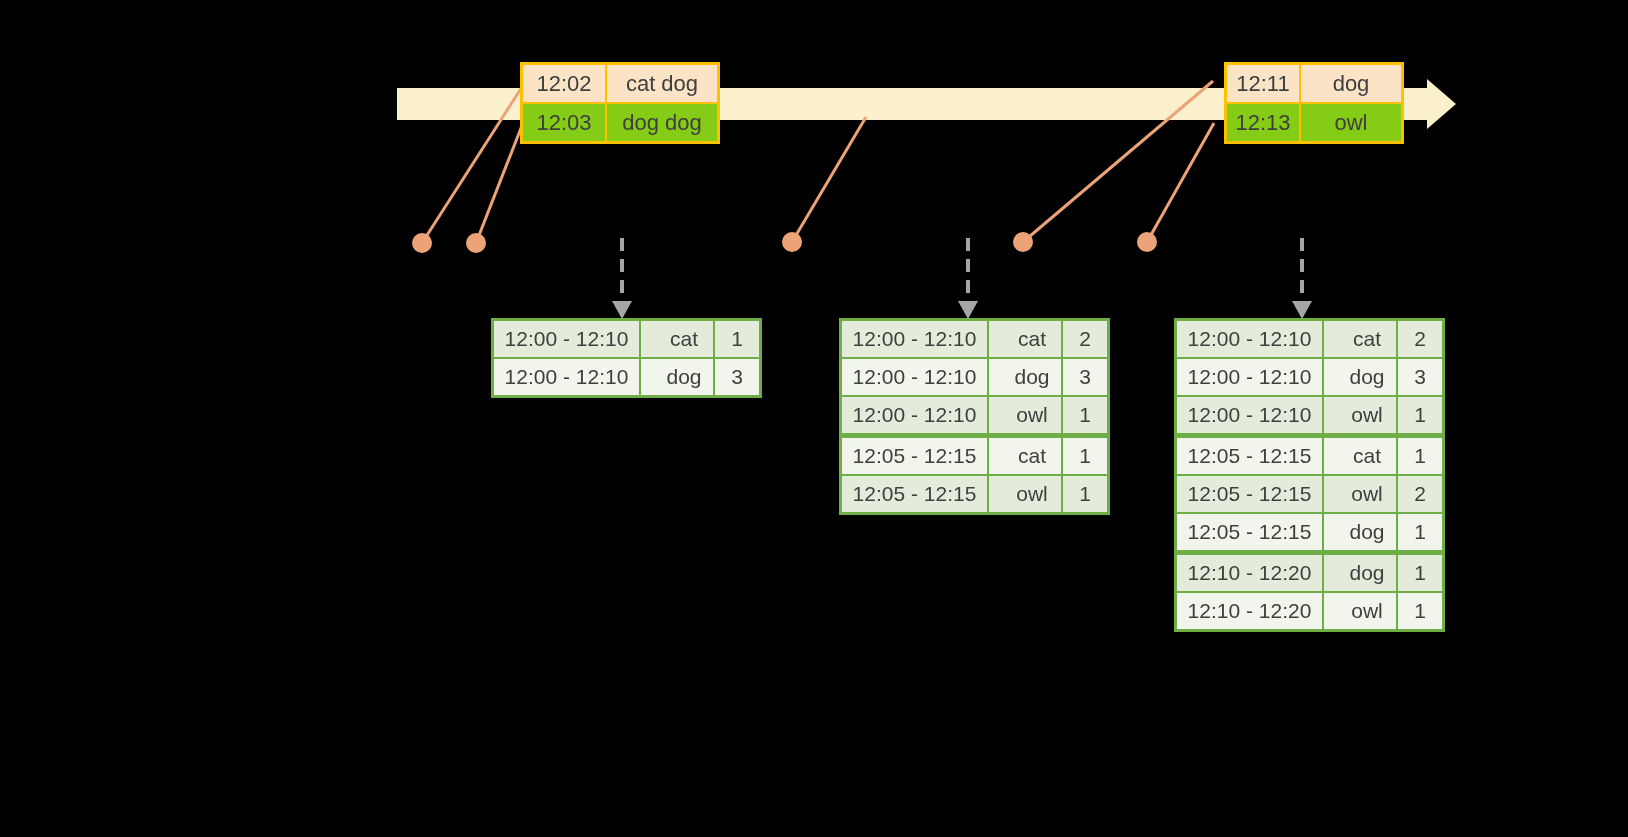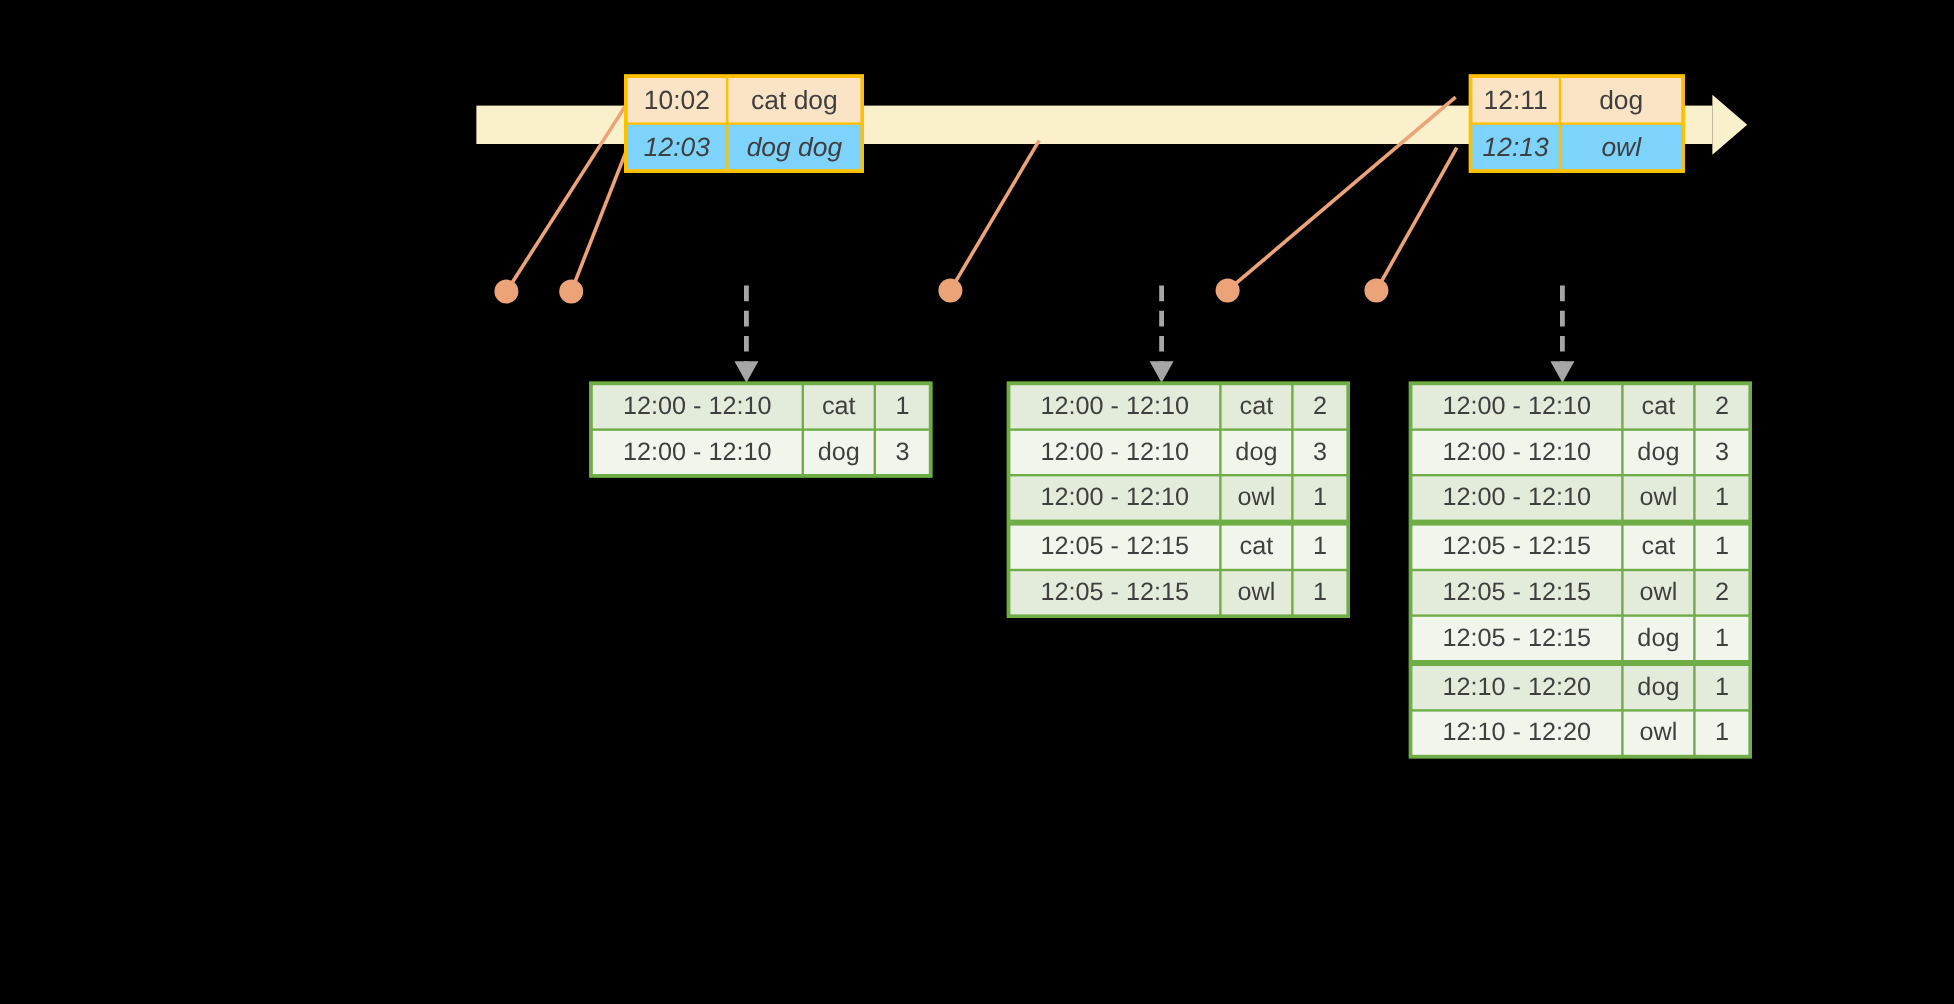--- a/index.html
+++ b/index.html
@@ -33,21 +33,21 @@
     z-index: 3;
   }
   .etable .cell {
     display: flex;
     align-items: center;
     justify-content: center;
     height: 37px;
     font-size: 22px;
   }
   .e-dark  { background: #fbe3c5; }
-  .e-light { background: #7dd3fc; font-style: italic; }
+  .e-light { background: #84cc16; }
 
   #etable-1 { left: 520px; top: 62px; grid-template-columns: 82px 110px; }
   #etable-2 { left: 865px; top: 82px; grid-template-columns: 84px 112px; }
   #etable-3 { left: 1212px; top: 62px; grid-template-columns: 72px 100px; margin-left: 12px; }
 
   
   .gtable {
     position: absolute;
     top: 318px;
     border: 3px solid #6fad47;
@@ -66,22 +66,22 @@
   .grow:first-child { margin-top: 0; }
   .grow.group-start { margin-top: 5px; }
 
   .gcell {
     display: flex;
     align-items: center;
     justify-content: center;
     height: 36px;
     font-size: 21px;
   }
-  .gcell.win   { width: 174px; }
-  .gcell.word  { width: 58px; }
+  .gcell.win   { width: 145px; }
+  .gcell.word  { width: 58px; padding-left: 14px; }
   .gcell.count { width: 44px; }
 
   .g-dark  { background: #e3ebda; }
   .g-light { background: #f1f5ec; }
 </style>
 </head>
 <body>
 
 <div id="canvas">
 
@@ -106,21 +106,21 @@
     <polygon points="612,301 632,301 622,319" fill="#a6a6a6"></polygon>
 
     <line x1="968" y1="238" x2="968" y2="302" stroke="#a6a6a6" stroke-width="4" stroke-dasharray="13 8"></line>
     <polygon points="958,301 978,301 968,319" fill="#a6a6a6"></polygon>
 
     <line x1="1302" y1="238" x2="1302" y2="302" stroke="#a6a6a6" stroke-width="4" stroke-dasharray="13 8"></line>
     <polygon points="1292,301 1312,301 1302,319" fill="#a6a6a6"></polygon>
   </svg>
 
   <div class="etable" id="etable-1">
-    <div class="cell e-dark">10:02</div>
+    <div class="cell e-dark">12:02</div>
     <div class="cell e-dark">cat dog</div>
     <div class="cell e-light">12:03</div>
     <div class="cell e-light">dog dog</div>
   </div>
 
 
   <div class="etable" id="etable-3">
     <div class="cell e-dark">12:11</div>
     <div class="cell e-dark">dog</div>
     <div class="cell e-light">12:13</div>

